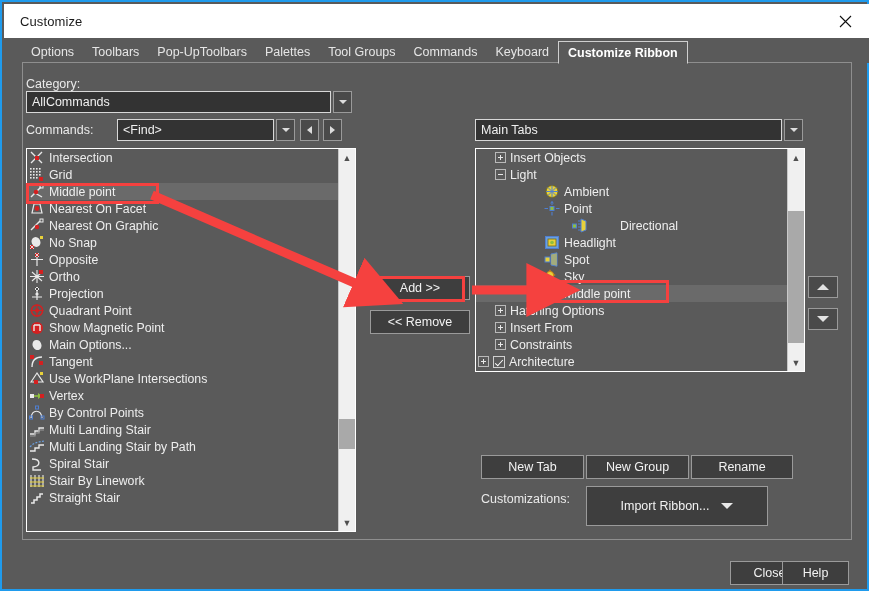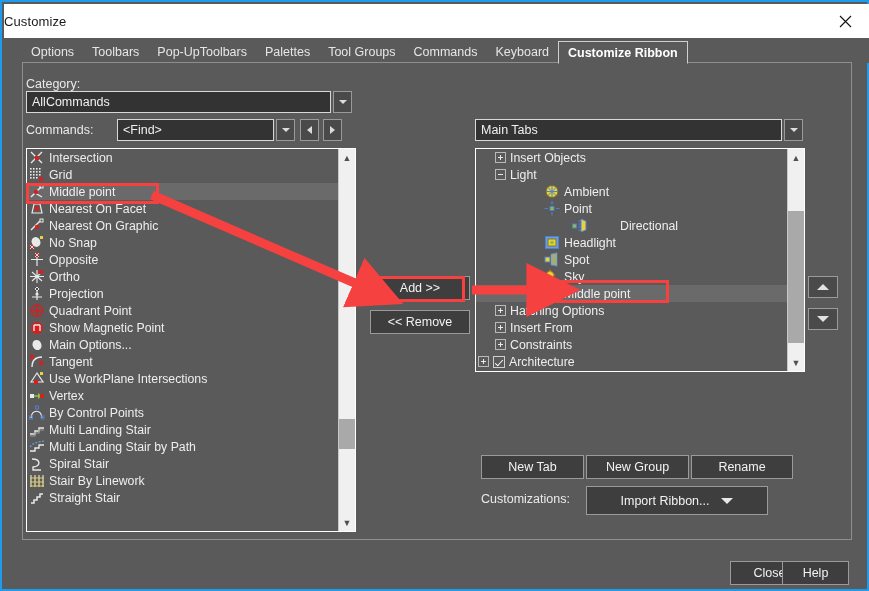--- a/index.html
+++ b/index.html
@@ -27,20 +27,21 @@
     position: absolute;
     left: 2px; top: 2px;
     width: 865px; height: 34px;
     background: #ffffff;
     display: flex;
     align-items: center;
   }
   .title-text {
     color: #1a1a1a;
     font-size: 13px;
+    margin-left: 16px;
     letter-spacing: 0.1px;
   }
   .titlebar-close {
     position: absolute;
     right: 0; top: 0;
     width: 47px; height: 34px;
     display: flex; align-items: center; justify-content: center;
     color: #000;
     font-size: 15px;
     line-height: 1;
@@ -689,21 +690,21 @@
       </div>
     <div class="btn-arrowbox" style="left:785px; top:245px;">
         <i class="tri-down-lg"></i>
       </div>
 
     <div class="btn" style="left:458px; top:392px; width:103px; height:24px;">New Tab</div>
     <div class="btn" style="left:563px; top:392px; width:103px; height:24px;">New Group</div>
     <div class="btn" style="left:668px; top:392px; width:102px; height:24px;">Rename</div>
 
     <span class="label" style="left:458px; top:429px;">Customizations:</span>
-    <div class="dropbtn" style="left:563px; top:423px; width:182px; height:29px;">
+    <div class="dropbtn" style="left:563px; top:423px; width:182px; height:40px;">
       <span>Import Ribbon...</span>
       <i class="tri"></i>
     </div>
   </div>
 
   <div class="btn" style="left:728px; top:559px; width:79px; height:24px;">Close</div>
   <div class="btn" style="left:780px; top:559px; width:67px; height:24px;">Help</div>
 
   <svg class="anno">
     <defs>

